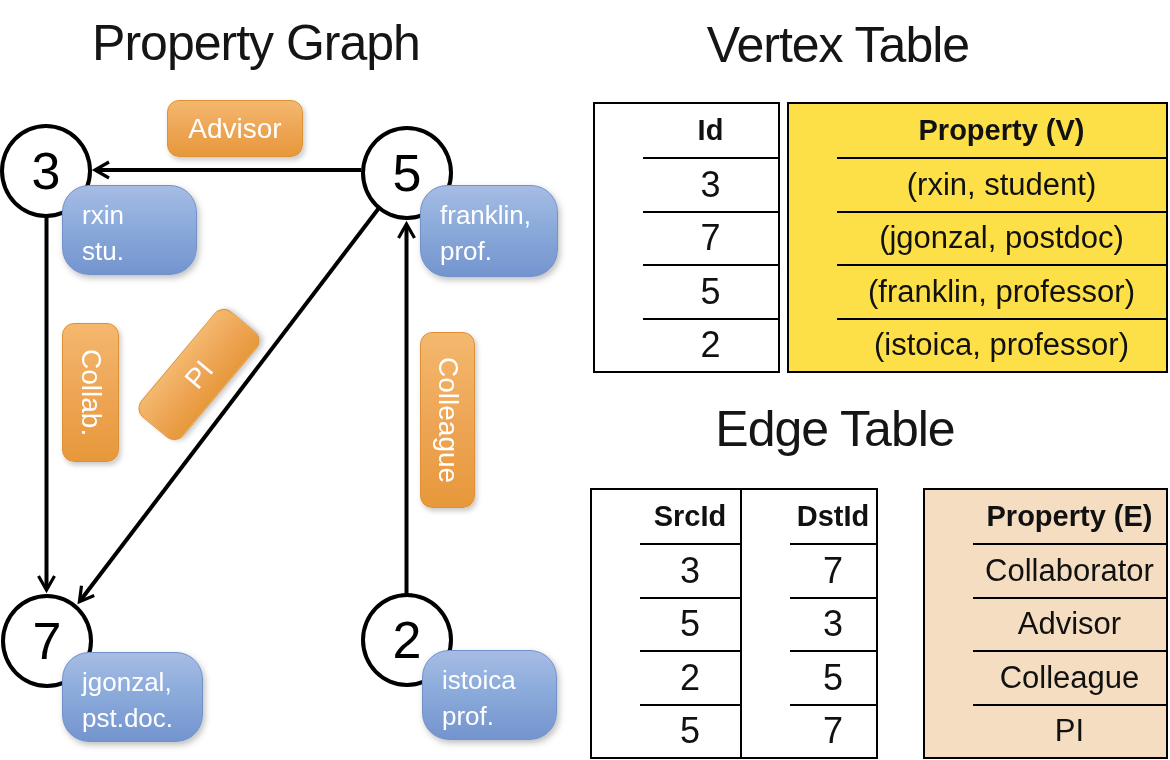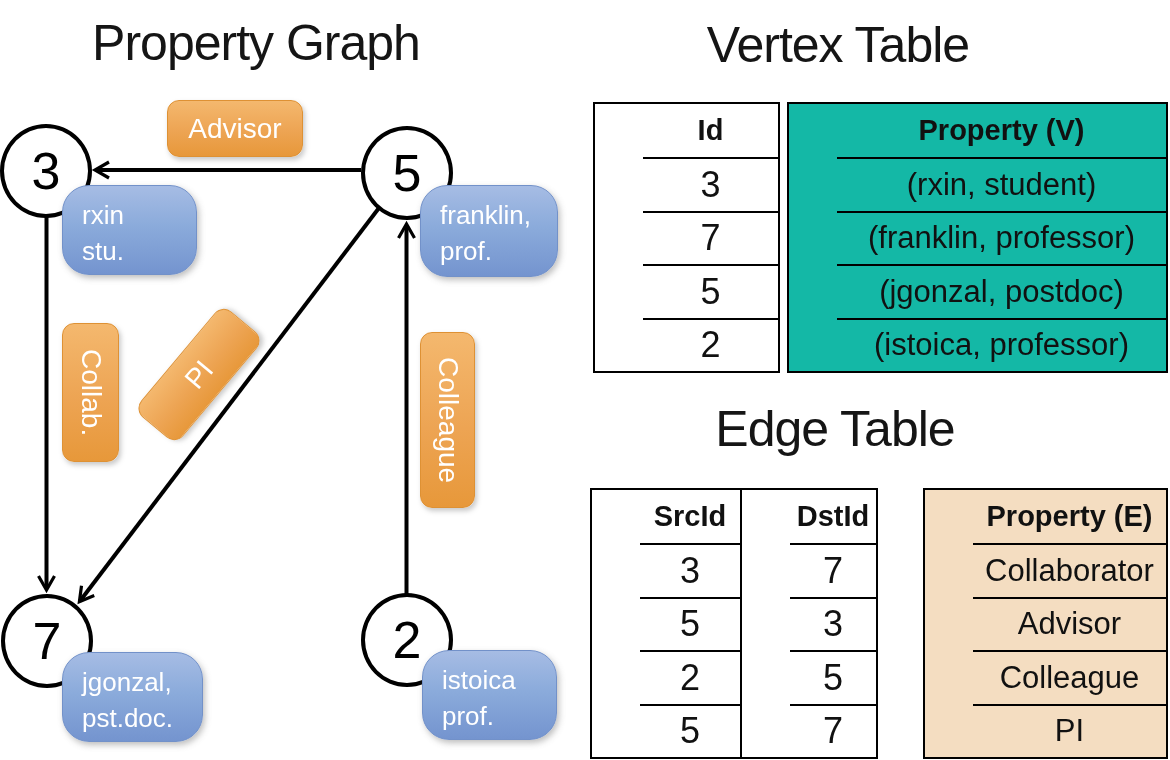--- a/index.html
+++ b/index.html
@@ -88,21 +88,21 @@
     border-top: 2px solid #000;
     font-size: 31px;
     white-space: nowrap;
     margin-left: 48px;
   }
   .cell.first { border-top: none; }
   .cell.hdr { font-weight: 700; font-size: 29px; }
   .cell.num { font-size: 36px; font-weight: 300; }
 
   #vt-id   { left: 593px; top: 102px; width: 187px; height: 271px; }
-  #vt-prop { left: 787px; top: 102px; width: 381px; height: 271px; background: #14b8a6; }
+  #vt-prop { left: 787px; top: 102px; width: 381px; height: 271px; background: #fde047; }
 
   #et-ids  { left: 590px; top: 488px; width: 288px; height: 271px;
              grid-template-columns: 150px 1fr;
              grid-auto-flow: row; }
   #et-ids .cell.colsep { border-right: 2px solid #000; }
   #et-prop { left: 923px; top: 488px; width: 245px; height: 271px; background: #f4ddc1; }
 </style>
 </head>
 <body>
 
@@ -171,22 +171,22 @@
     <div class="cell hdr first">Id</div>
     <div class="cell num">3</div>
     <div class="cell num">7</div>
     <div class="cell num">5</div>
     <div class="cell num">2</div>
   </div>
 
   <div class="subtable" id="vt-prop">
     <div class="cell hdr first">Property (V)</div>
     <div class="cell">(rxin, student)</div>
+    <div class="cell">(jgonzal, postdoc)</div>
     <div class="cell">(franklin, professor)</div>
-    <div class="cell">(jgonzal, postdoc)</div>
     <div class="cell">(istoica, professor)</div>
   </div>
 
   <div class="subtable" id="et-ids">
     <div class="cell hdr first colsep">SrcId</div>
     <div class="cell hdr first">DstId</div>
     <div class="cell num colsep">3</div>
     <div class="cell num">7</div>
     <div class="cell num colsep">5</div>
     <div class="cell num">3</div>

